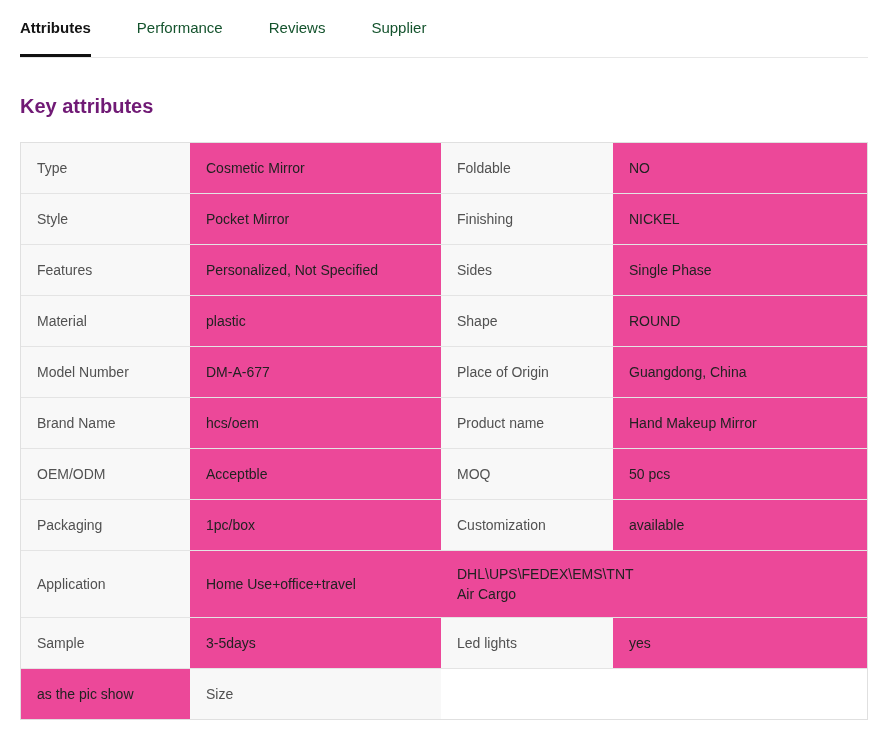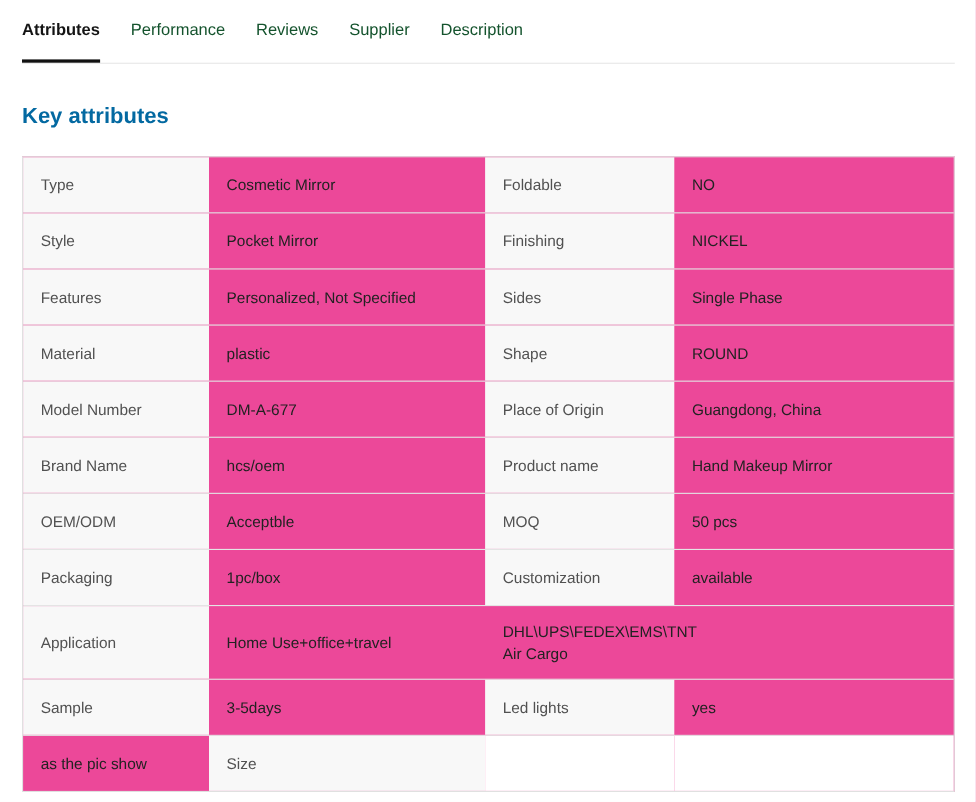--- a/index.html
+++ b/index.html
@@ -12,21 +12,21 @@
   .page {
     width: 887px;
     min-height: 729px;
     background: #fff;
     box-sizing: border-box;
   }
 
   
   .tabbar {
     display: flex;
-    gap: 28px;
+    gap: 46px;
     margin: 0 19px 0 20px;
     height: 57px;
     border-bottom: 1px solid #e7e7e7;
     align-items: stretch;
   }
   .tab {
     display: flex;
     align-items: center;
     font-size: 15px;
     color: #14532d;
@@ -40,21 +40,21 @@
     color: #141414;
     border-bottom-color: #111111;
   }
 
   
   .section-title {
     margin: 37px 20px 24px 20px;
     font-size: 20px;
     line-height: 23px;
     font-weight: 700;
-    color: #0369a1;
+    color: #701a75;
   }
 
   
   .attr-table {
     margin: 0 19px 12px 20px;
     width: 848px;
     box-sizing: border-box;
     border: 1px solid #e0e0e0;
     background: #ec4899;
   }
@@ -87,21 +87,20 @@
 </head>
 <body>
 
 <div class="page">
 
   <div class="tabbar">
     <div class="tab active">Attributes</div>
     <div class="tab">Performance</div>
     <div class="tab">Reviews</div>
     <div class="tab">Supplier</div>
-    <div class="tab">Description</div>
   </div>
 
   <h2 class="section-title">Key attributes</h2>
 
   <div class="attr-table">
 
     <div class="attr-row">
       <div class="cell label">Type</div>
       <div class="cell value">Cosmetic Mirror</div>
       <div class="cell label">Foldable</div>

